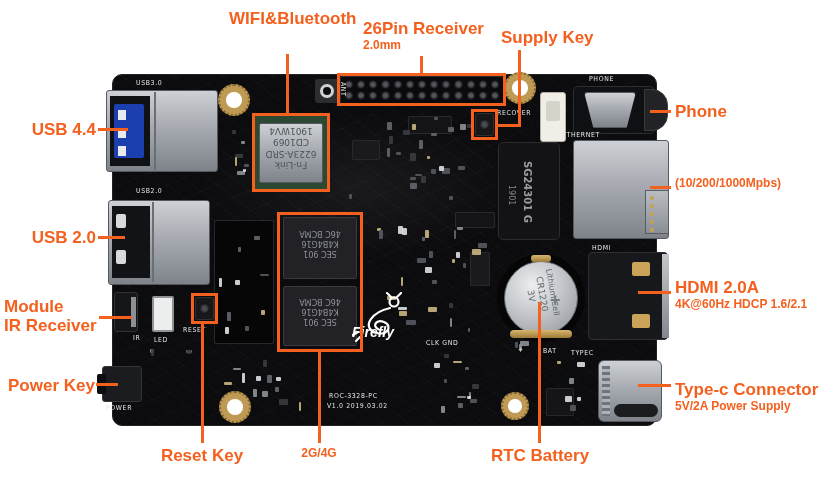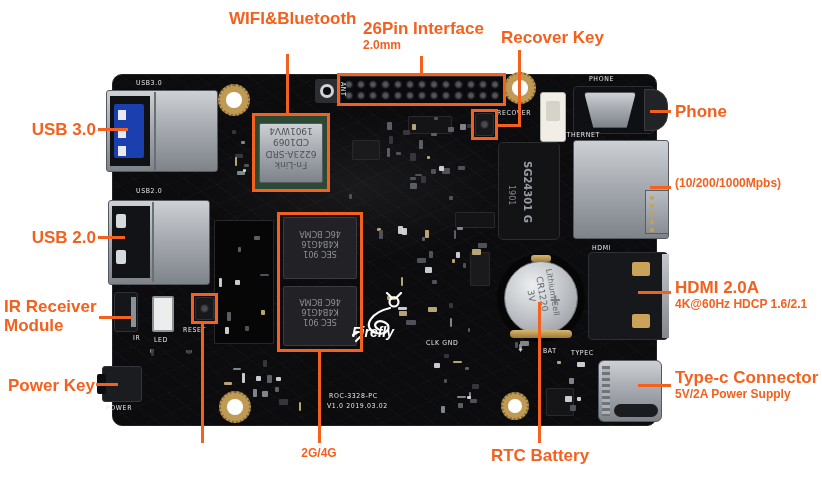--- a/index.html
+++ b/index.html
@@ -346,56 +346,59 @@
   <div class="lead" style="left:638px;top:291px;width:33px;height:3px"></div>
   <div class="lead" style="left:638px;top:384px;width:33px;height:3px"></div>
   <div class="lead" style="left:201px;top:324px;width:3px;height:119px"></div>
   <div class="lead" style="left:318px;top:351px;width:3px;height:92px"></div>
   <div class="lead" style="left:538px;top:302px;width:3px;height:141px"></div>
 
   <div class="lbl" style="left:229px;top:9px">
     <div class="t">WIFI&amp;Bluetooth</div>
   </div>
   <div class="lbl" style="left:363px;top:19px">
-    <div class="t">26Pin Interface</div>
+    <div class="t">26Pin Receiver</div>
     <div class="s">2.0mm</div>
   </div>
   <div class="lbl" style="left:501px;top:28px">
-    <div class="t">Recover Key</div>
+    <div class="t">Supply Key</div>
   </div>
 
   <div class="lbl right-align" style="right:726px;top:120px">
-    <div class="t">USB 3.0</div>
+    <div class="t">USB 4.4</div>
   </div>
   <div class="lbl right-align" style="right:726px;top:228px">
     <div class="t">USB 2.0</div>
   </div>
   <div class="lbl" style="left:4px;top:297px">
+    <div class="t">Module</div>
     <div class="t">IR Receiver</div>
-    <div class="t">Module</div>
   </div>
   <div class="lbl" style="left:8px;top:376px">
     <div class="t">Power Key</div>
   </div>
 
   <div class="lbl" style="left:675px;top:102px">
     <div class="t">Phone</div>
   </div>
   <div class="lbl" style="left:675px;top:176px">
     <div class="s">(10/200/1000Mpbs)</div>
   </div>
   <div class="lbl" style="left:675px;top:278px">
     <div class="t">HDMI 2.0A</div>
     <div class="s">4K@60Hz HDCP 1.6/2.1</div>
   </div>
-  <div class="lbl" style="left:675px;top:368px">
+  <div class="lbl" style="left:675px;top:380px">
     <div class="t">Type-c Connector</div>
     <div class="s">5V/2A Power Supply</div>
   </div>
 
+  <div class="lbl center" style="left:142px;top:446px;width:120px">
+    <div class="t">Reset Key</div>
+  </div>
   <div class="lbl center" style="left:259px;top:446px;width:120px">
     <div class="s">2G/4G</div>
   </div>
   <div class="lbl center" style="left:480px;top:446px;width:120px">
     <div class="t">RTC Battery</div>
   </div>
 
 </div>
 
 </body></html>

